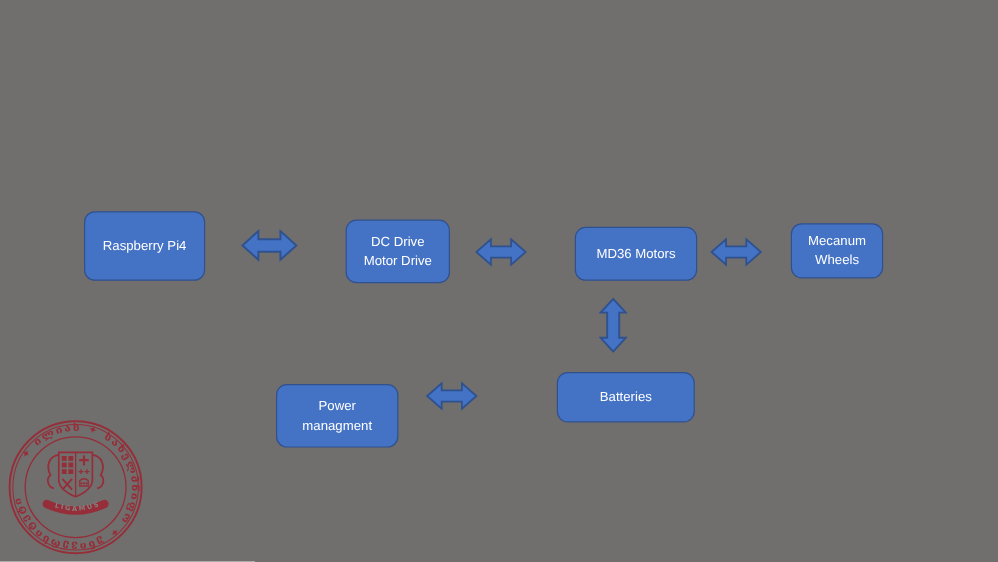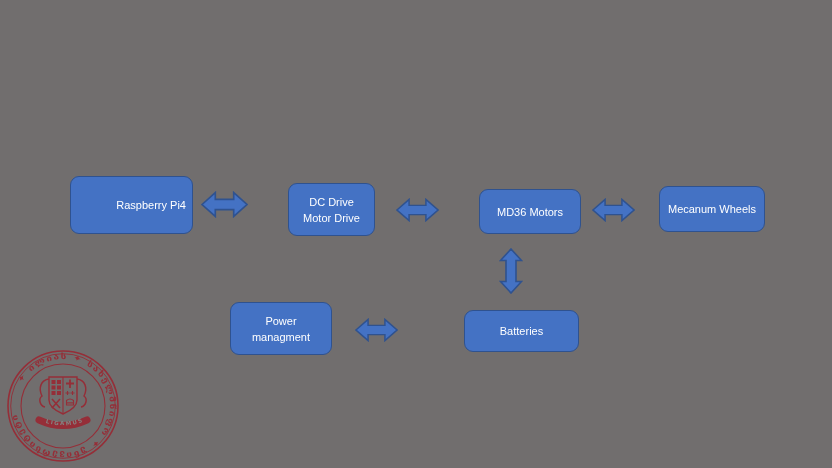--- a/index.html
+++ b/index.html
@@ -15,25 +15,25 @@
     background:#4472C4;
     border:1.6px solid #2F528F;
     border-radius:9px;
     color:#FFFFFF;
     display:flex;align-items:center;justify-content:center;
     text-align:center;
     font-size:11px;line-height:16px;
     box-sizing:border-box;
     padding:2px 6px;
   }
-  .n-rpi {left:70px; top:176px;width:123px;height:58px;justify-content:flex-end;}
+  .n-rpi {left:70px; top:176px;width:101px;height:58px;}
   .n-dcb {left:288px;top:183px;width:87px; height:53px;}
   .n-md36{left:479px;top:189px;width:102px;height:45px;}
-  .n-mw  {left:659px;top:186px;width:106px; height:46px;}
-  .n-pm  {left:230px;top:302px;width:102px;height:53px;}
+  .n-mw  {left:659px;top:186px;width:77px; height:46px;}
+  .n-pm  {left:230px;top:320px;width:102px;height:53px;}
   .n-bat {left:464px;top:310px;width:115px;height:42px;}
   .conn{position:absolute;}
   .c1{left:201px;top:191px;width:47px;height:27px;}
   .c2{left:396px;top:198px;width:43px;height:24px;}
   .c3{left:592px;top:198px;width:43px;height:24px;}
   .c4{left:355px;top:318px;width:43px;height:24px;}
   .c5{left:499px;top:248px;width:24px;height:46px;}
   .conn svg{display:block;width:100%;height:100%;}
   .arrow-shape{fill:#4472C4;stroke:#2F528F;stroke-width:1.6;stroke-linejoin:miter;}
   .stamp{position:absolute;left:5px;top:348px;width:116px;height:116px;opacity:0.88;}

